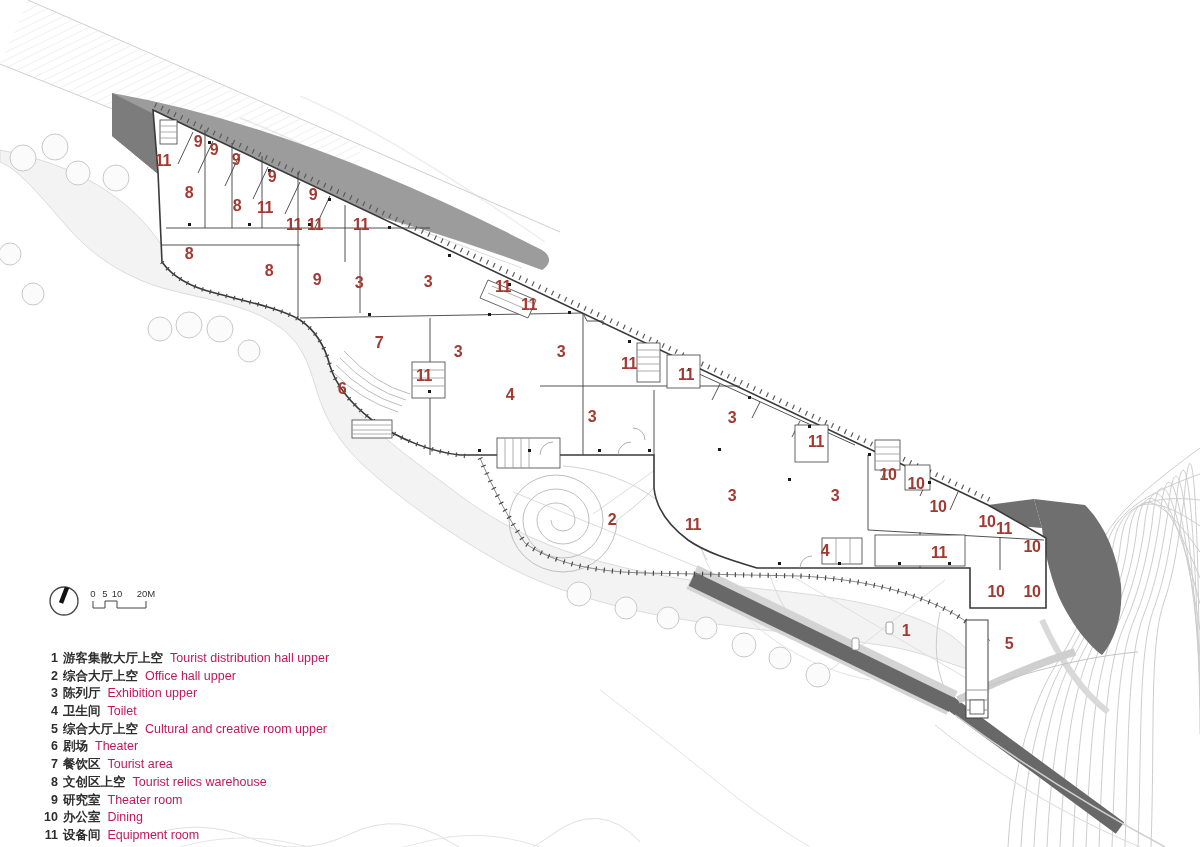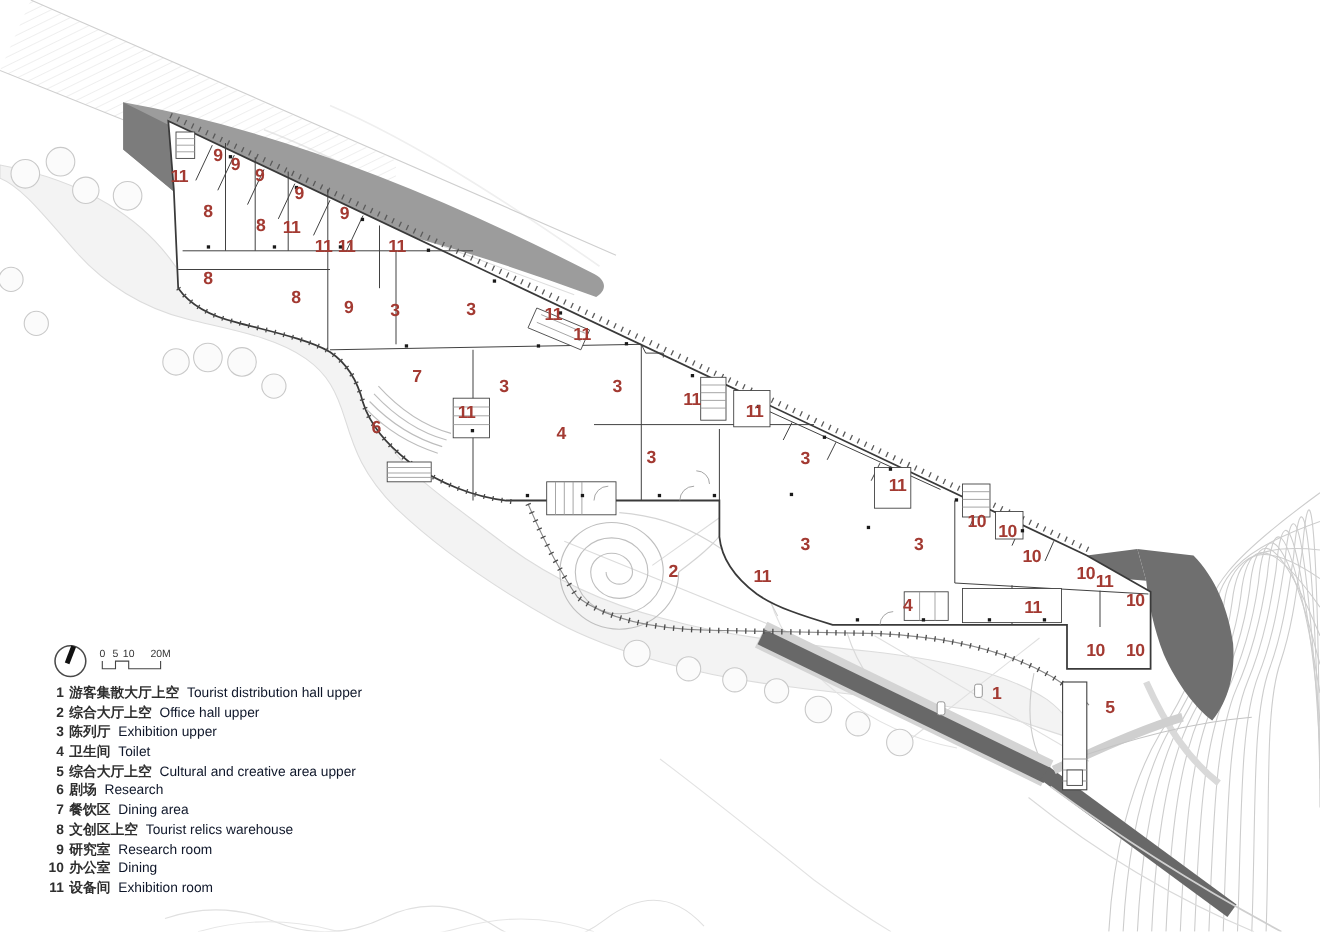--- a/index.html
+++ b/index.html
@@ -5,22 +5,22 @@
   html,body{margin:0;padding:0;background:#ffffff;}
   .canvas{position:relative;width:1200px;height:847px;background:#fff;overflow:hidden;
           font-family:"Liberation Sans", sans-serif;}
   .plan-svg{position:absolute;left:0;top:0;}
   .room-layer{position:absolute;left:0;top:0;width:1200px;height:847px;pointer-events:none;}
   .room-label{position:absolute;transform:translate(-50%,-55%);
               font-weight:bold;font-size:16px;letter-spacing:-.5px;color:#a33a32;line-height:1;}
   .legend{position:absolute;left:40px;top:622px;color:#2e2e2e;}
   .legend-row{display:flex;align-items:baseline;height:17.7px;font-size:12.5px;white-space:nowrap;}
   .legend-num{display:inline-block;width:18px;text-align:right;font-weight:bold;margin-right:5px;}
-  .legend-zh{font-weight:bold;margin-right:7px;}
-  .legend-en{font-weight:normal;color:#0f172a;}
+  .legend-zh{font-weight:bold;margin-right:7px;margin-top:28px;}
+  .legend-en{font-weight:normal;color:#be185d;}
   .figure-bar{position:absolute;left:0;top:0;}
 </style>
 </head>
 <body>
 
 <div class="canvas">
 
   <svg class="plan-svg" width="1200" height="847" viewBox="0 0 1200 847">
     <defs>
       <pattern id="hl" width="7" height="7" patternUnits="userSpaceOnUse" patternTransform="rotate(64)">
@@ -331,47 +331,47 @@
       <span class="legend-en">Exhibition upper</span>
     </div>
       <div class="legend-row">
       <span class="legend-num">4</span>
       <span class="legend-zh">卫生间</span>
       <span class="legend-en">Toilet</span>
     </div>
       <div class="legend-row">
       <span class="legend-num">5</span>
       <span class="legend-zh">综合大厅上空</span>
-      <span class="legend-en">Cultural and creative area upper</span>
+      <span class="legend-en">Cultural and creative room upper</span>
     </div>
       <div class="legend-row">
       <span class="legend-num">6</span>
       <span class="legend-zh">剧场</span>
-      <span class="legend-en">Research</span>
+      <span class="legend-en">Theater</span>
     </div>
       <div class="legend-row">
       <span class="legend-num">7</span>
       <span class="legend-zh">餐饮区</span>
-      <span class="legend-en">Dining area</span>
+      <span class="legend-en">Tourist area</span>
     </div>
       <div class="legend-row">
       <span class="legend-num">8</span>
       <span class="legend-zh">文创区上空</span>
       <span class="legend-en">Tourist relics warehouse</span>
     </div>
       <div class="legend-row">
       <span class="legend-num">9</span>
       <span class="legend-zh">研究室</span>
-      <span class="legend-en">Research room</span>
+      <span class="legend-en">Theater room</span>
     </div>
       <div class="legend-row">
       <span class="legend-num">10</span>
       <span class="legend-zh">办公室</span>
       <span class="legend-en">Dining</span>
     </div>
       <div class="legend-row">
       <span class="legend-num">11</span>
       <span class="legend-zh">设备间</span>
-      <span class="legend-en">Exhibition room</span>
+      <span class="legend-en">Equipment room</span>
     </div>
     </div>
 
 </div>
 
 </body></html>

